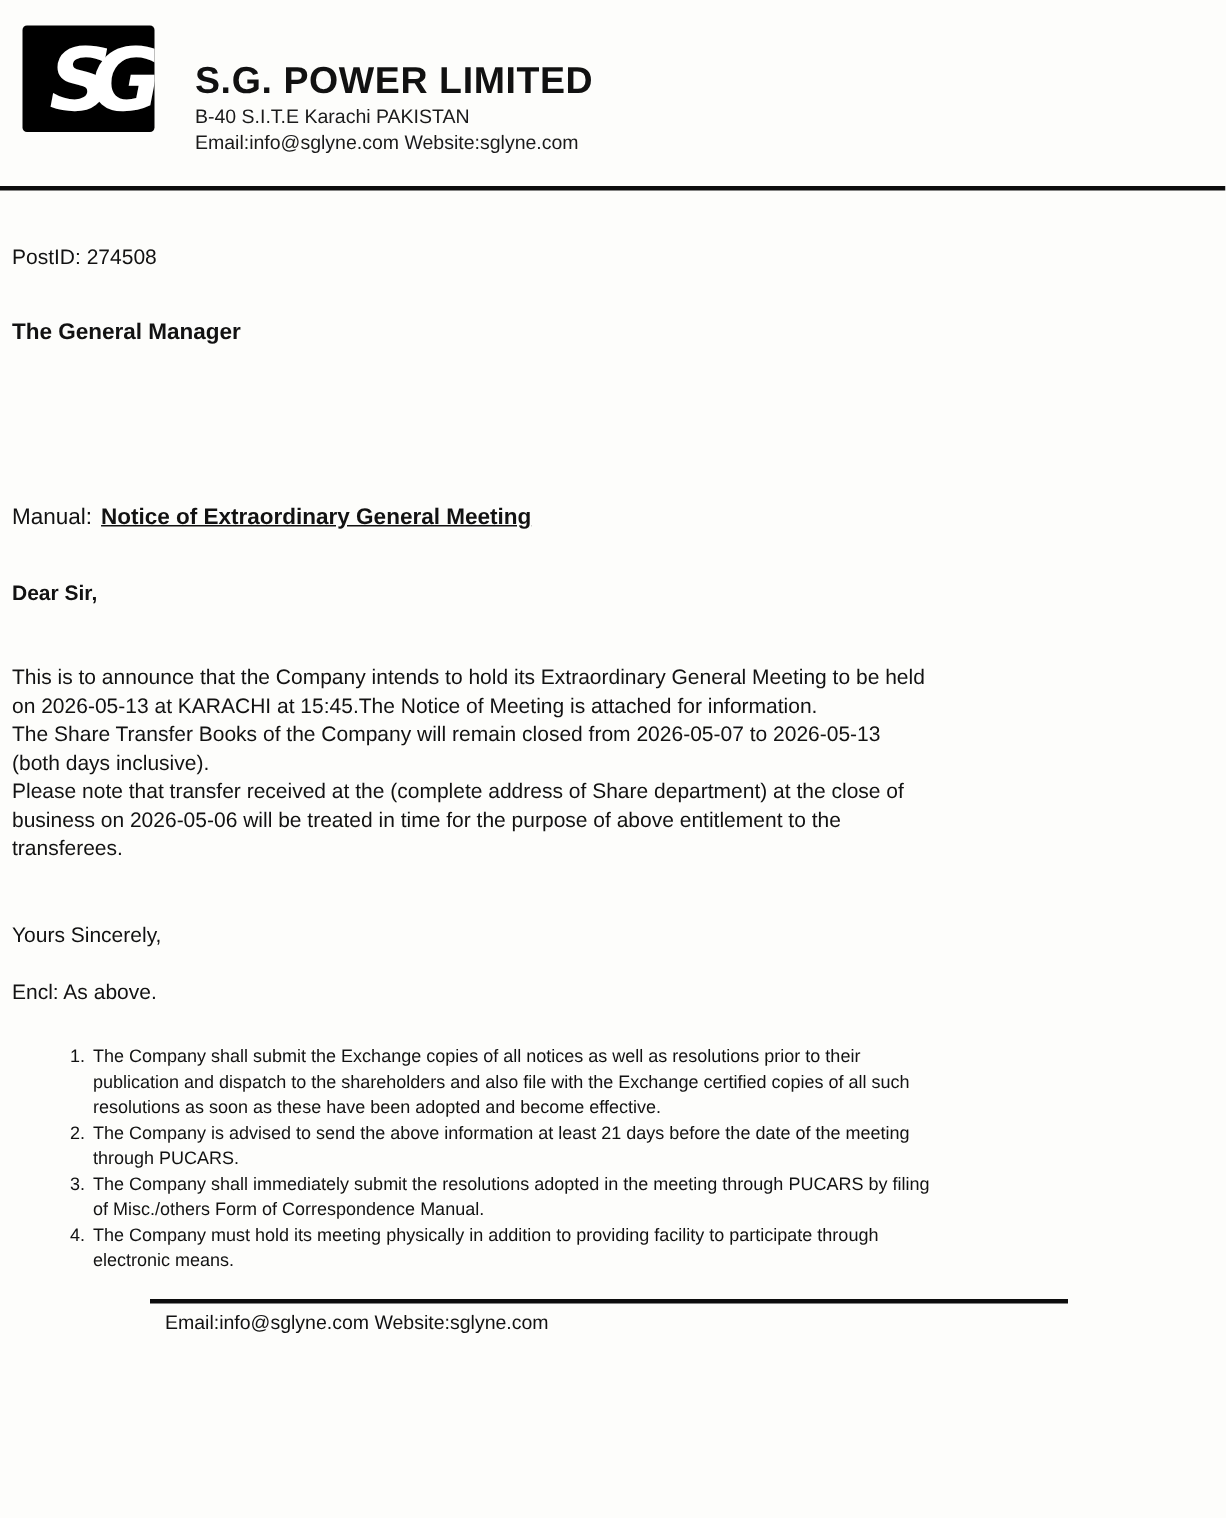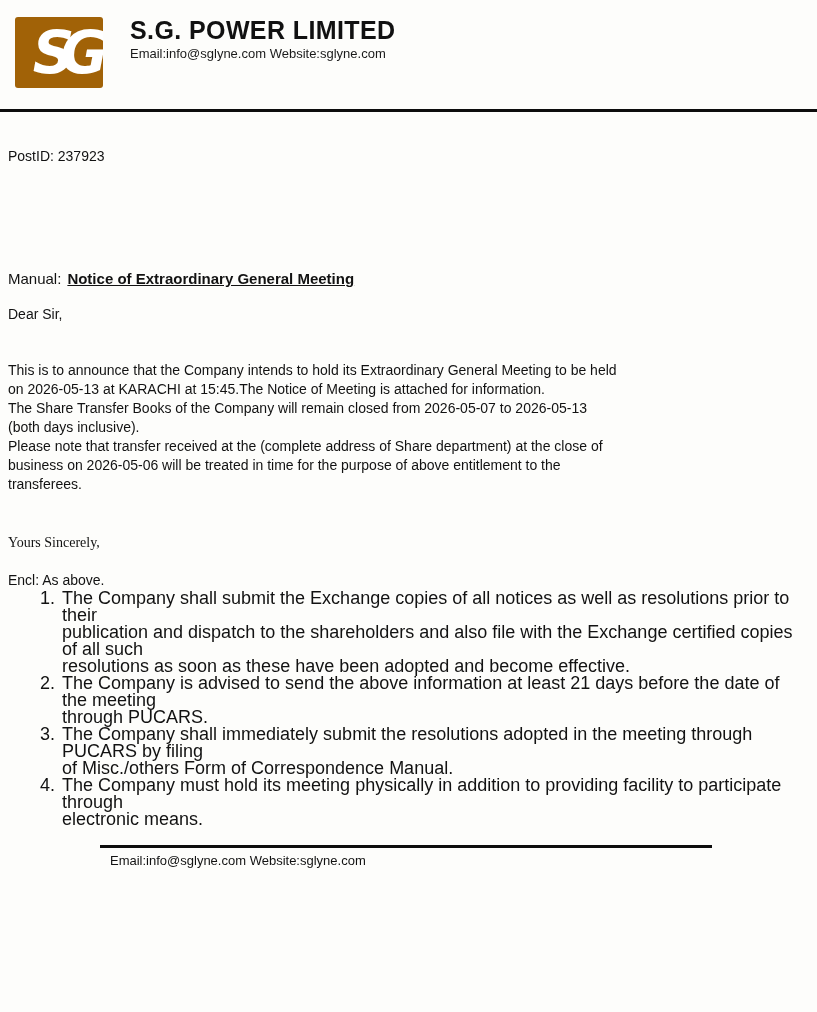--- a/index.html
+++ b/index.html
@@ -23,76 +23,78 @@
   .logo-text {
     color: #fff;
     font-family: "DejaVu Sans", sans-serif;
     font-weight: bold; font-style: italic;
     font-size: 58px; line-height: 1;
     letter-spacing: -14px; padding-right: 12px;
   }
   .header-info { margin-left: 27px; padding-top: 3px; }
   .company-name {
     font-size: 25px; font-weight: bold; line-height: 30px;
-    letter-spacing: 0.4px; color: #111;
+    letter-spacing: 0.4px; color: #111; margin-top: 24px;
   }
   .header-line {
     font-size: 13px; line-height: 17px; color: #1a1a1a;
     white-space: pre-wrap;
   }
   .header-rule { height: 3px; background: #0d0d0d; margin-top: 21px; }
 
   
   .content { padding: 0 8px; font-size: 14px; line-height: 19px; }
   .post-block { margin-top: 35px; }
   .recipient-block { margin-top: 31px; }
   .recipient-title { font-size: 15px; font-weight: bold; line-height: 20px; }
   .subject-line { margin-top: 103px; font-size: 15px; line-height: 19px; }
   .subject-label { font-weight: normal; margin-right: 6px; }
   .subject-value { font-weight: bold; text-decoration: underline; }
-  .salutation { margin-top: 17px; }
+  .salutation { margin-top: 32px; font-weight: bold; }
   .body-block { margin-top: 37px; max-width: 790px; }
-  .closing { margin-top: 39px; font-family: Liberation Serif, serif; }
+  .closing { margin-top: 39px; }
   .encl { margin-top: 19px; }
   .notes-heading { margin-top: 17px; }
   ol.notes {
-    padding-left: 52px;
-    font-size: 18px; line-height: 17px;
+    margin-top: 25px; padding-left: 52px;
+    font-size: 12px; line-height: 17px;
   }
   ol.notes li { padding-left: 2px; }
 
   
   .footer {
     margin-top: 17px; margin-left: 100px; width: 612px;
     border-top: 3px solid #0d0d0d;
     padding: 4px 0 10px 10px;
     font-size: 13px; line-height: 17px;
   }
 </style>
 </head>
 <body style="background: rgb(253, 253, 251); color: rgb(18, 18, 18);">
 
 <div class="header">
-  <div class="logo" style="background: #a16207; padding-left: 21px;">
+  <div class="logo" style="background: #000000; padding-left: 21px;">
     <span class="logo-text" style="color: rgb(255, 255, 255);">SG</span>
   </div>
   <div class="header-info">
     <div class="company-name">S.G. POWER LIMITED</div>
+    <div class="header-line">B-40 S.I.T.E Karachi PAKISTAN</div>
     <div class="header-line">Email:info@sglyne.com Website:sglyne.com</div>
   </div>
 </div>
 <div class="header-rule"></div>
 
 <div class="content">
 
   <div class="post-block">
-    <div>PostID: 237923</div>
+    <div>PostID: 274508</div>
   </div>
 
   <div class="recipient-block">
+    <div class="recipient-title">The General Manager</div>
   </div>
 
   <div class="subject-line">
     <span class="subject-label">Manual:</span><span class="subject-value">Notice of Extraordinary General Meeting</span>
   </div>
 
   <div class="salutation">Dear Sir,</div>
 
   <div class="body-block">This is to announce that the Company intends to hold its Extraordinary General Meeting to be held<br>on 2026-05-13 at KARACHI at 15:45.The Notice of Meeting is attached for information.<br>The Share Transfer Books of the Company will remain closed from 2026-05-07 to 2026-05-13<br>(both days inclusive).<br>Please note that transfer received at the (complete address of Share department) at the close of<br>business on 2026-05-06 will be treated in time for the purpose of above entitlement to the<br>transferees.</div>
 

